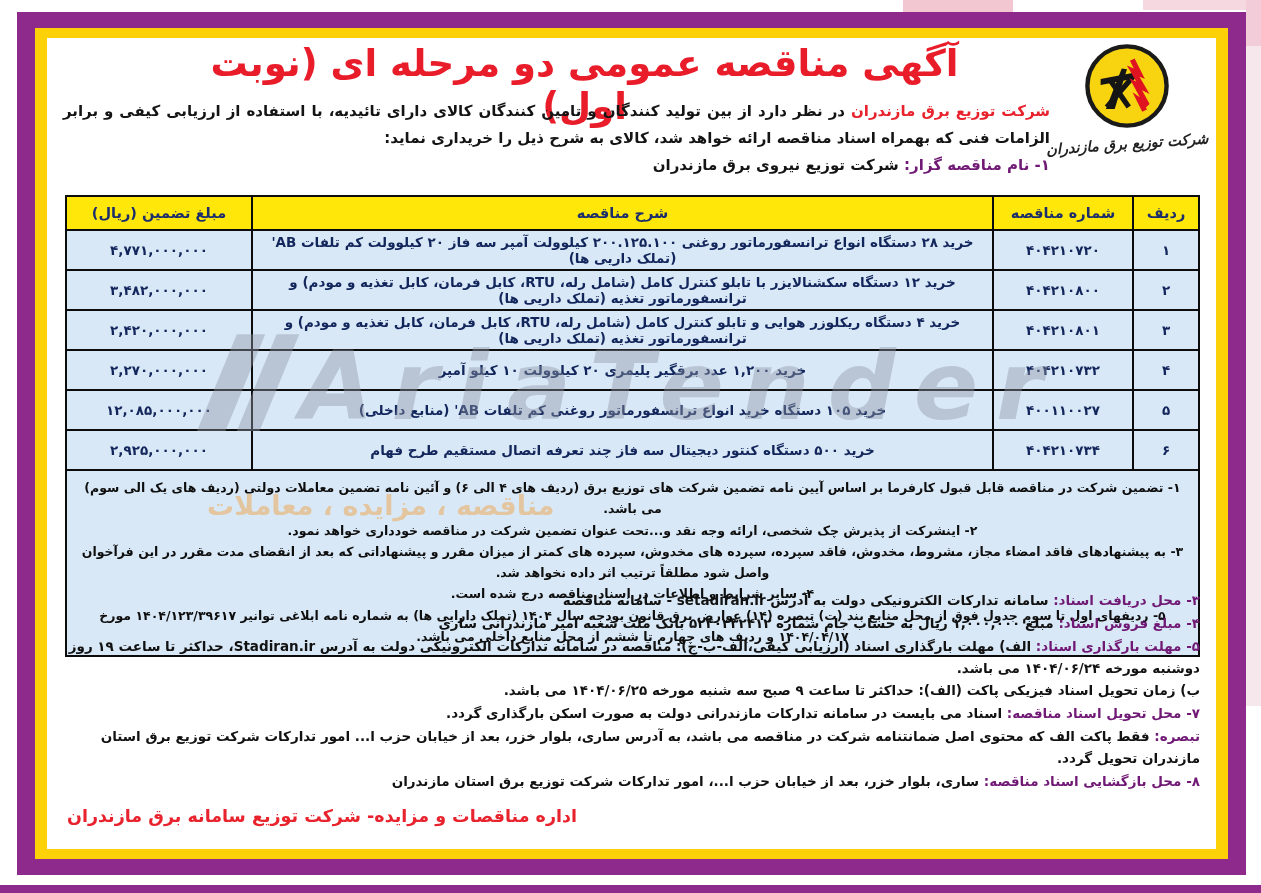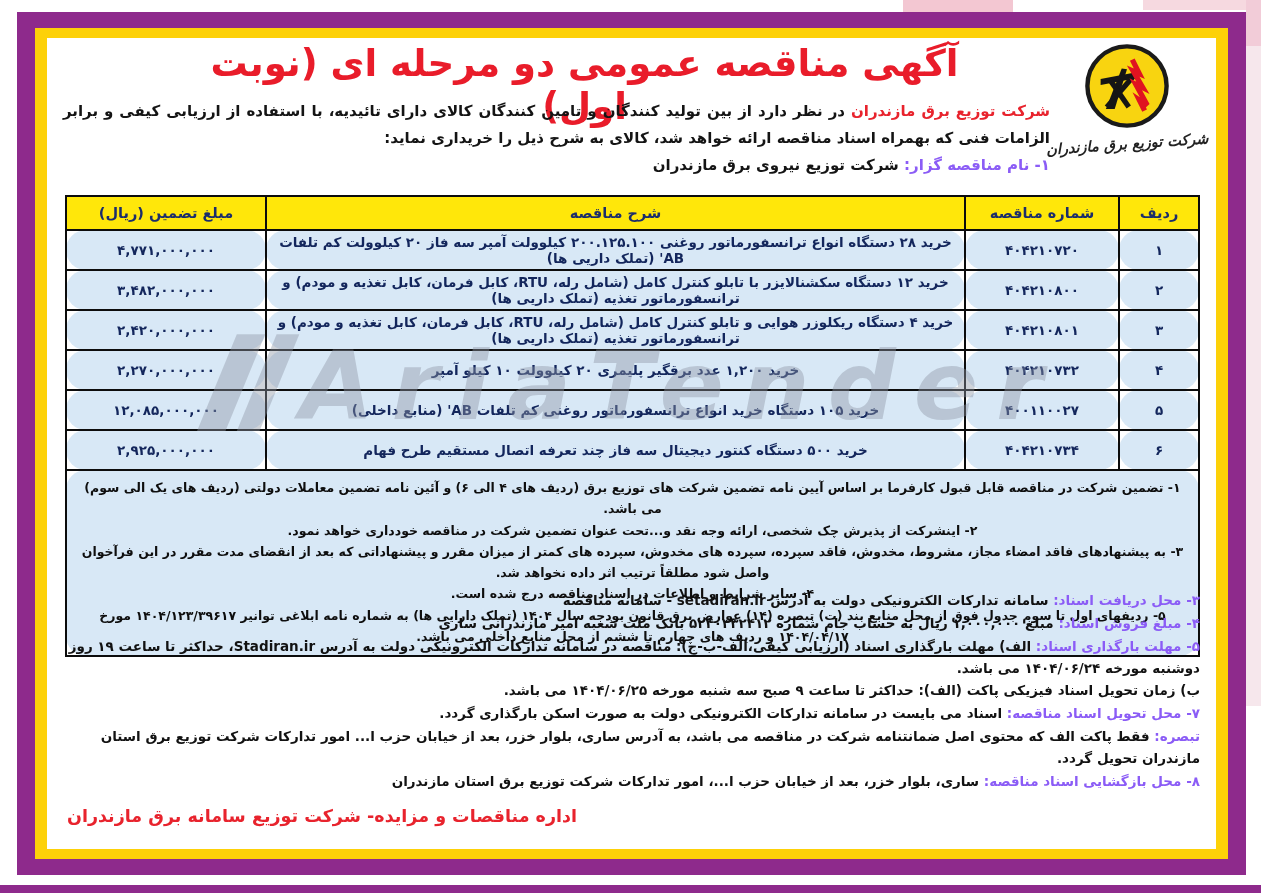--- a/index.html
+++ b/index.html
@@ -19,28 +19,28 @@
   .logo-wrap{position:absolute;top:4px;left:auto;right:6px;width:166px;text-align:center;z-index:2;}
   .logo-caption{display:inline-block;margin-top:2px;font-size:14.5px;font-weight:bold;color:#222;
                 font-style:italic;transform:rotate(-4deg);}
   
   .title{position:absolute;top:4px;right:250px;left:156px;text-align:center;color:#e91c2a;
          font-size:37px;font-weight:bold;letter-spacing:-1px;z-index:1;}
   
   .intro{position:absolute;top:60px;right:166px;left:16px;font-size:15px;font-weight:bold;color:#141414;
          line-height:1.8;text-align:justify;z-index:1;}
   .intro .red{color:#e8232d;}
-  .cyan{color:#8b5cf6;}
+  .cyan{color:#701a75;}
   .intro .name-line{text-align:right;}
   
   .main-table{position:absolute;top:157px;right:16px;width:1135px;border-collapse:collapse;z-index:1;}
   .main-table th,.main-table td{border:2.5px solid #0c0c0c;}
-  .main-table thead th{background:#ffe70a;color:#1b2d6b;font-size:14.5px;font-weight:bold;padding:8px 15px;}
+  .main-table thead th{background:#ffe70a;color:#1b2d6b;font-size:14.5px;font-weight:bold;padding:8px 8px;}
   .main-table tbody td{background:#d8e8f6;color:#13265c;font-weight:bold;font-size:13.5px;
-                       text-align:center;height:34px;padding:2px 10px;border-radius:20px;}
+                       text-align:center;height:34px;padding:2px 10px;}
   .col-row{width:48px;}
   .col-num{width:122px;}
   .col-amt{width:168px;}
   .notes-cell{background:#d8e8f6 !important;text-align:center;color:#0e0e0e !important;
               font-size:12.5px !important;line-height:1.7;padding:6px 10px 8px 10px !important;height:auto !important;}
   .notes-cell div{white-space:normal;}
   
   .items{position:absolute;top:552px;right:16px;left:16px;font-size:13.5px;font-weight:bold;color:#121212;
          line-height:1.62;text-align:right;z-index:1;}
   .items .line{margin-bottom:1px;}
@@ -149,34 +149,35 @@
               </td>
             </tr>
           </tbody>
         </table>
 
         <div class="items">
           <div class="line"><span class="cyan">۳- محل دریافت اسناد:</span> <span>سامانه تدارکات الکترونیکی دولت به آدرس setadiran.ir - سامانه مناقصه</span></div>
           <div class="line"><span class="cyan">۴- مبلغ فروش اسناد:</span> <span>مبلغ ۱,۰۰۰,۰۰۰ ریال به حساب جام شماره ۵۲۴۰۳۳۲۴۱۲ بانک ملت شعبه امیر مازندرانی ساری</span></div>
           <div class="line"><span class="cyan">۵- مهلت بارگذاری اسناد:</span> <span>الف) مهلت بارگذاری اسناد (ارزیابی کیفی،الف-ب-ج): مناقصه در سامانه تدارکات الکترونیکی دولت به آدرس Stadiran.ir، حداکثر تا ساعت ۱۹ روز دوشنبه مورخه ۱۴۰۴/۰۶/۲۴ می باشد.</span></div>
           <div class="line"><span class="cyan"></span> <span>ب) زمان تحویل اسناد فیزیکی پاکت (الف): حداکثر تا ساعت ۹ صبح سه شنبه مورخه ۱۴۰۴/۰۶/۲۵ می باشد.</span></div>
-          <div class="line"><span class="cyan">۷- محل تحویل اسناد مناقصه:</span> <span>اسناد می بایست در سامانه تدارکات الکترونیکی دولت به صورت اسکن بارگذاری گردد.</span></div>
+          <div class="line"><span class="cyan">۷- محل تحویل اسناد مناقصه:</span> <span>اسناد می بایست در سامانه تدارکات مازندرانی دولت به صورت اسکن بارگذاری گردد.</span></div>
           <div class="line"><span class="cyan">تبصره:</span> <span>فقط پاکت الف که محتوی اصل ضمانتنامه شرکت در مناقصه می باشد، به آدرس ساری، بلوار خزر، بعد از خیابان حزب ا... امور تدارکات شرکت توزیع برق استان مازندران تحویل گردد.</span></div>
           <div class="line"><span class="cyan">۸- محل بازگشایی اسناد مناقصه:</span> <span>ساری، بلوار خزر، بعد از خیابان حزب ا...، امور تدارکات شرکت توزیع برق استان مازندران</span></div>
 
         </div>
 
         <div class="footer-red">اداره مناقصات و مزایده- شرکت توزیع سامانه برق مازندران</div>
 
         <div class="watermark">
           <div class="wm-main">
             <svg width="115" height="125" viewBox="0 0 100 110">
               <path d="M10 95 L45 10 L70 10 L35 95 Z" fill="#8f97a6"></path>
               <path d="M45 95 L80 10 L100 10 L65 95 Z" fill="#8f97a6"></path>
             </svg>
             <span class="wm-text">AriaTender</span>
           </div>
+          <div class="wm-sub">مناقصه ، مزایده ، معاملات</div>
         </div>
 
       </div>
     </div>
   </div>
 </div>
 
 </body></html>

